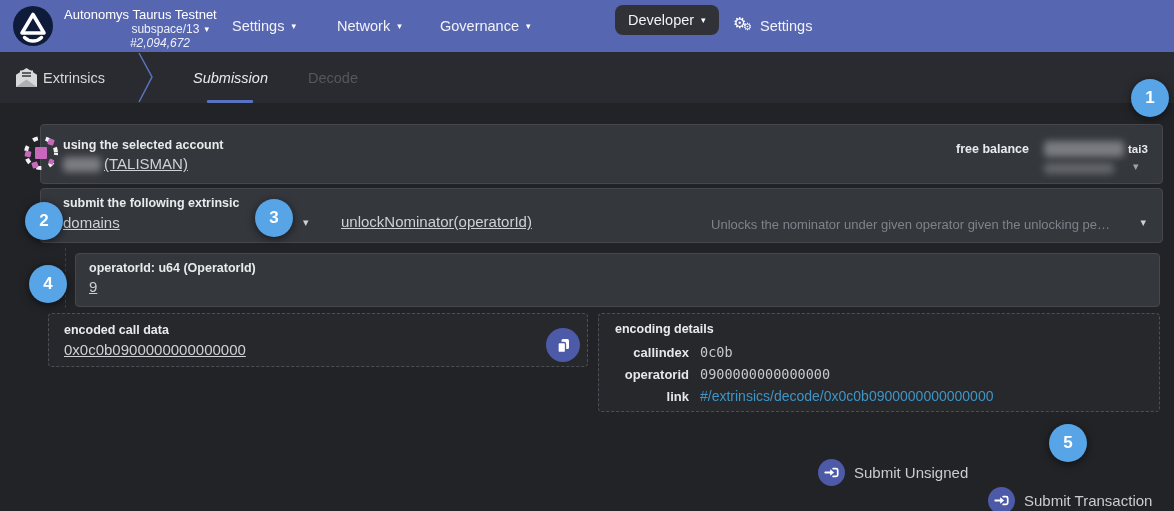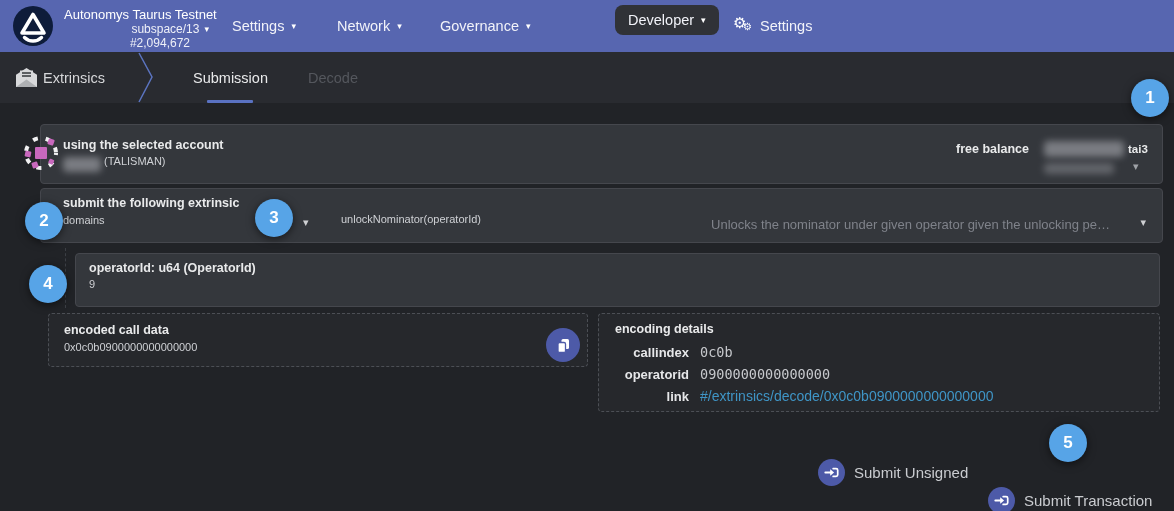--- a/index.html
+++ b/index.html
@@ -9,41 +9,41 @@
     position:relative; width:1174px; height:511px; overflow:hidden;
     background:#212327; color:#cfd1d5;
   }
   .abs { position:absolute; }
 
   
   #navbar { left:0; top:0; width:1174px; height:52px; background:#5766b0; }
   .logo-wrap { left:13px; top:6px; width:40px; height:40px; }
   .chain-name { left:64px; top:7px; font-size:13px; color:#ffffff; white-space:nowrap; }
   .chain-sub { left:64px; top:22px; width:145px; display:flex; justify-content:flex-end; align-items:center; gap:5px; font-size:12px; color:#eef0f8; }
-  .chain-block { left:64px; top:36px; width:126px; text-align:right; font-size:12px; color:#eef0f8; }
+  .chain-block { left:64px; top:36px; width:126px; text-align:right; font-size:12px; color:#eef0f8;font-style:italic; }
   .nav-item { top:0; height:52px; display:flex; align-items:center; gap:7px; font-size:14.5px; color:#f2f3f9; cursor:pointer; white-space:nowrap; }
   .nav-caret { font-size:9px; color:#ffffff; }
   #nav-developer { top:5px; height:30px; background:#303237; border-radius:8px; padding:0 13px; }
   .gears { position:relative; width:20px; height:18px; }
   .gear-big { position:absolute; left:0; top:-3px; font-size:15px; color:#fff; }
   .gear-small { position:absolute; left:10px; top:4px; font-size:10px; color:#fff; }
 
   
   #tabbar { left:0; top:52px; width:1174px; height:51px; background:#292b30; }
   .section-label { left:43px; top:0; height:51px; display:flex; align-items:center; font-size:14.5px; color:#d6d7d9; }
   .tab { top:0; height:51px; display:flex; align-items:center; font-size:14.5px; cursor:pointer; }
   .tab.active { color:#e9eaeb; }
   .tab.inactive { color:#54575d; }
   .tab-underline { left:207px; top:48px; width:46px; height:3px; background:#5a72c2; border-radius:1px; }
 
   
   .box { background:#34373c; border:1px solid #45474d; border-radius:4px; }
   .dashed-box { background:#26282c; border:1px dashed #4c4f55; border-radius:4px; }
   .lbl { font-weight:bold; font-size:12.5px; color:#e9eaeb; white-space:nowrap; }
-  .val { font-size:11px; color:#cfd1d5; white-space:nowrap; }
+  .val { font-size:15px; color:#cfd1d5; white-space:nowrap;text-decoration:underline; }
   .mono { font-family:"DejaVu Sans Mono", monospace; font-size:13.5px; color:#c7c9cd; }
   .caret { font-size:11px; color:#9fa2a7; line-height:1; }
   .blur { position:absolute; background:#82848a; filter:blur(3.5px); border-radius:4px; opacity:.9; }
   .guide-line { border-left:1px dashed #3c3f45; }
 
   .copy-btn { width:34px; height:34px; border-radius:50%; background:#4d5aa8; display:flex; align-items:center; justify-content:center; border:none; cursor:pointer; }
 
   .enc-row-label { font-weight:bold; font-size:13px; color:#e6e7e9; width:74px; text-align:right; display:inline-block; }
   a.enc-link { color:#3f95c6; text-decoration:none; font-size:14px; cursor:pointer; }
 
@@ -106,21 +106,21 @@
         <rect x="4" y="2.5" width="13" height="8.5" fill="#d8d9db"></rect>
         <line x1="6" y1="5" x2="15" y2="5" stroke="#292b30" stroke-width="1.4"></line>
         <line x1="6" y1="8" x2="15" y2="8" stroke="#292b30" stroke-width="1.4"></line>
         <path d="M0 19 L10.5 11.5 L21 19 Z" fill="#aeb0b3"></path>
       </svg>
     </div>
     <div class="abs section-label">Extrinsics</div>
     <svg class="abs" style="left:138px; top:0;" width="18" height="51" viewBox="0 0 18 51">
       <polyline points="1,1 14,25 1,50" fill="none" stroke="#5b74c0" stroke-width="1.5"></polyline>
     </svg>
-    <div class="abs tab active" style="left:193px;">Submission</div>
+    <div class="abs tab active" style="left:193px;font-style:italic;">Submission</div>
     <div class="abs tab-underline"></div>
     <div class="abs tab inactive" style="left:308px;">Decode</div>
   </div>
 
   <div class="abs box" style="left:40px; top:124px; width:1123px; height:60px;">
     <div class="abs lbl" style="left:22px; top:13px;">using the selected account</div>
     <div class="blur" style="left:22px; top:32px; width:38px; height:15px;"></div>
     <div class="abs val" style="left:63px; top:30px;">(TALISMAN)</div>
     <div class="abs lbl" style="right:133px; top:17px;">free balance</div>
     <div class="blur" style="left:1003px; top:16px; width:80px; height:16px;"></div>

